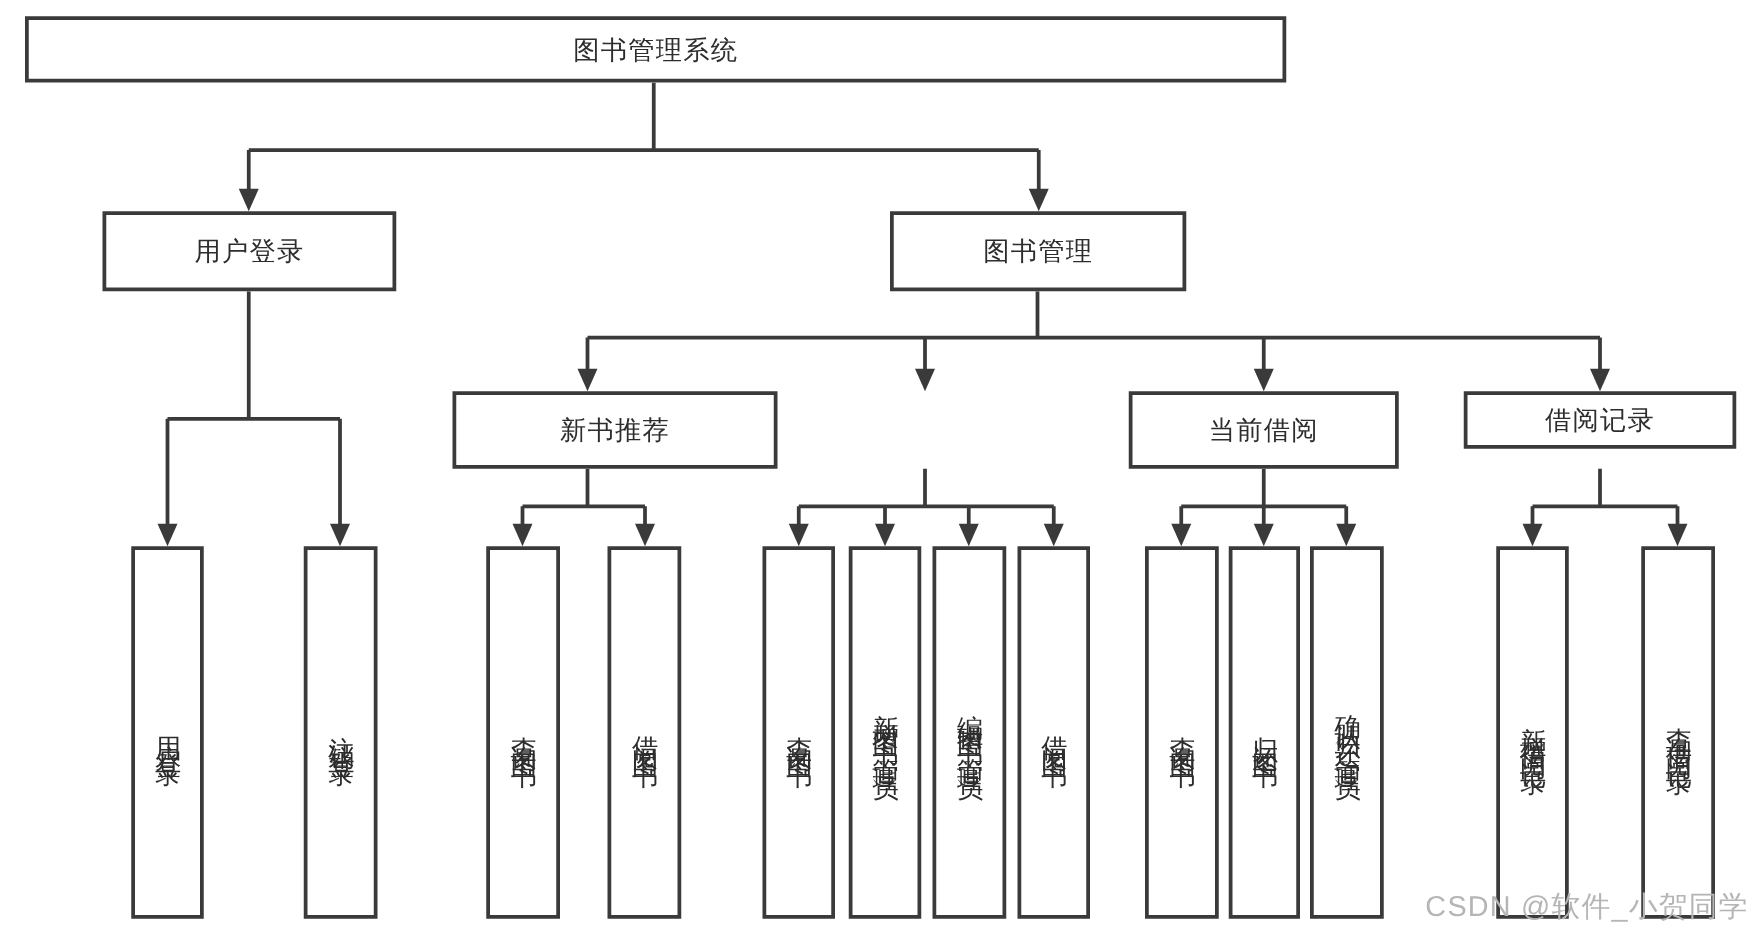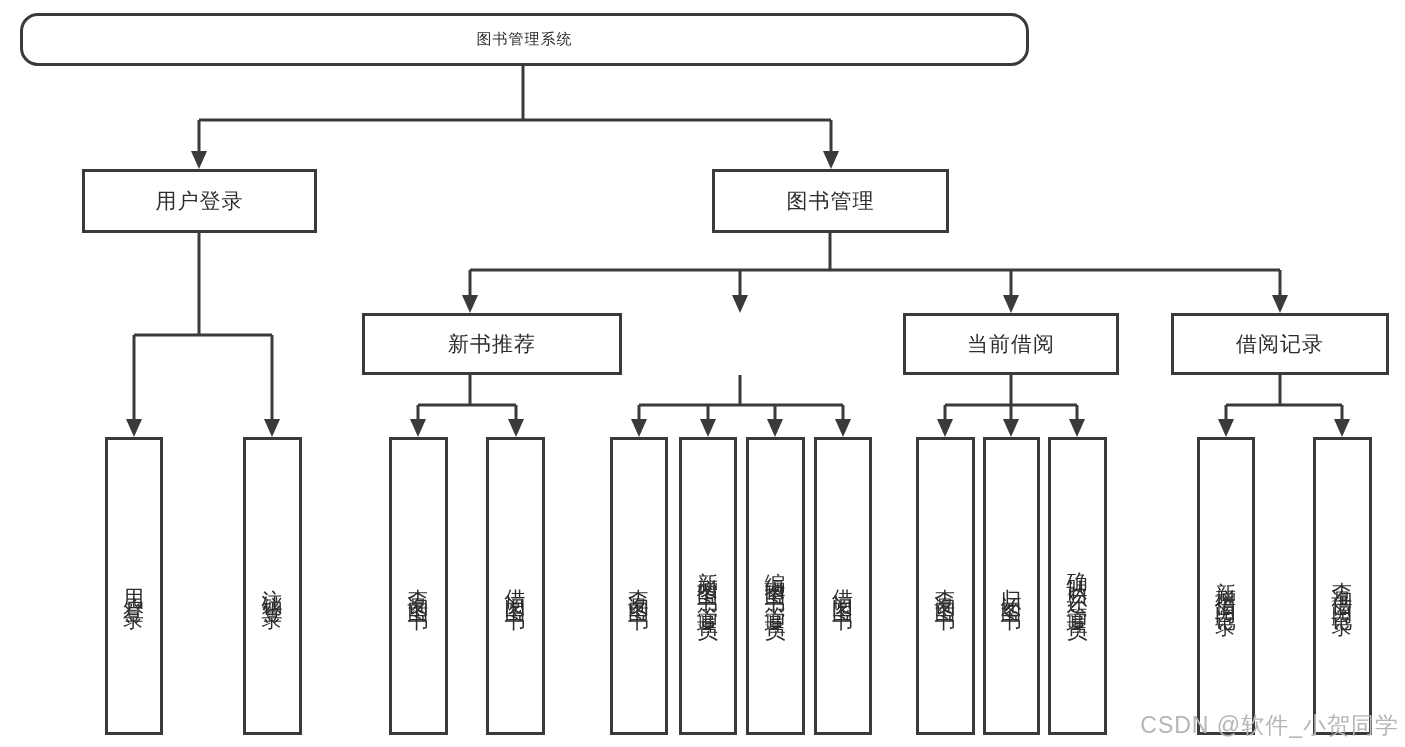--- a/index.html
+++ b/index.html
@@ -28,21 +28,21 @@
   .node {
     position: absolute;
     background: var(--box_bg);
     border: 3px solid var(--line);
     display: flex;
     align-items: center;
     justify-content: center;
     color: var(--text);
   }
   .h-node { font-size: 21px; letter-spacing: 1px; }
-  .root-node { font-size: 15px; letter-spacing: 1px; border-radius: 18px; }
+  .root-node { font-size: 21px; letter-spacing: 1px; }
   .leaf { top: 437px; height: 298px; }
   .leaf span {
     writing-mode: vertical-lr;
     text-orientation: mixed;
     font-size: 21px;
     letter-spacing: 7px;
     line-height: 1;
     color: var(--text);
     white-space: nowrap;
   }
@@ -121,21 +121,21 @@
   <div class="node h-node" style="left:712px; top:169px; width:237px; height:64px;">
     <span>图书管理</span>
   </div>
 
   <div class="node h-node" style="left:362px; top:313px; width:260px; height:62px;">
     <span>新书推荐</span>
   </div>
   <div class="node h-node" style="left:903px; top:313px; width:216px; height:62px;">
     <span>当前借阅</span>
   </div>
-  <div class="node h-node" style="left:1171px; top:313px; width:218px; height:62px;">
+  <div class="node h-node" style="left:1171px; top:313px; width:218px; height:46px;">
     <span>借阅记录</span>
   </div>
 
   <div class="node leaf" style="left:105px; width:58px;">
     <span>用户登录</span>
   </div>
   <div class="node leaf" style="left:243px; width:59px;">
     <span>注销登录</span>
   </div>
 

